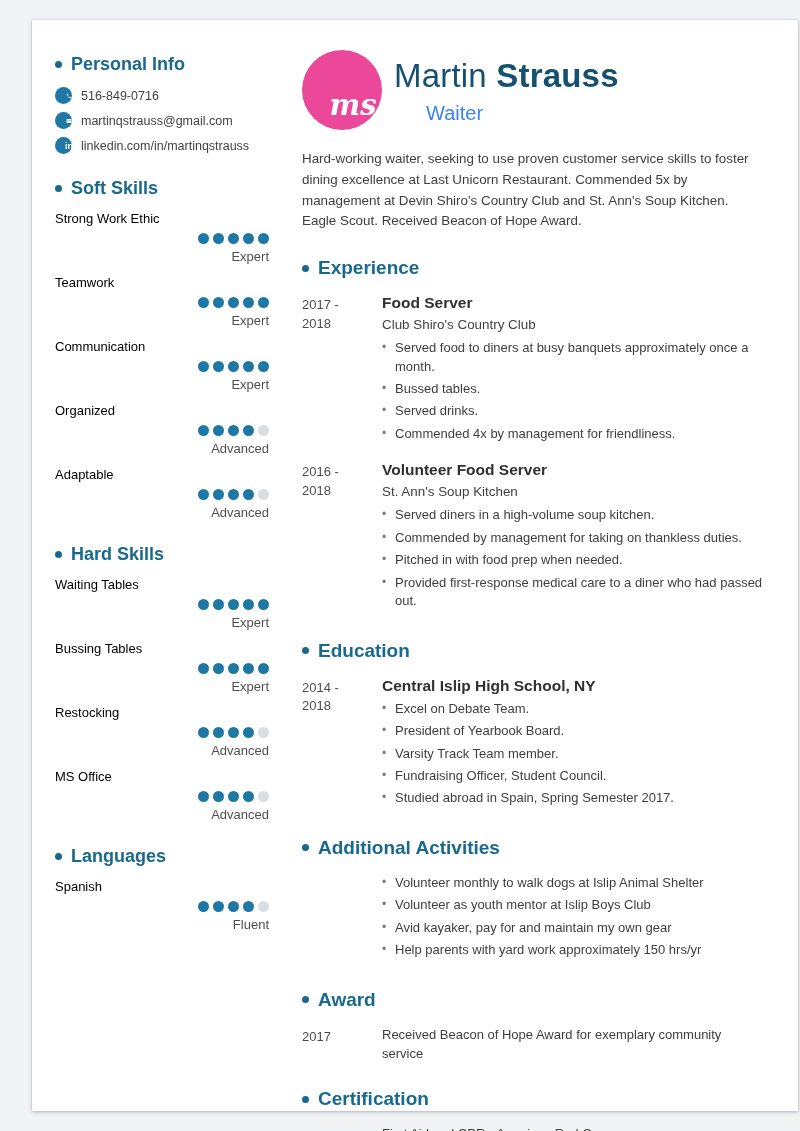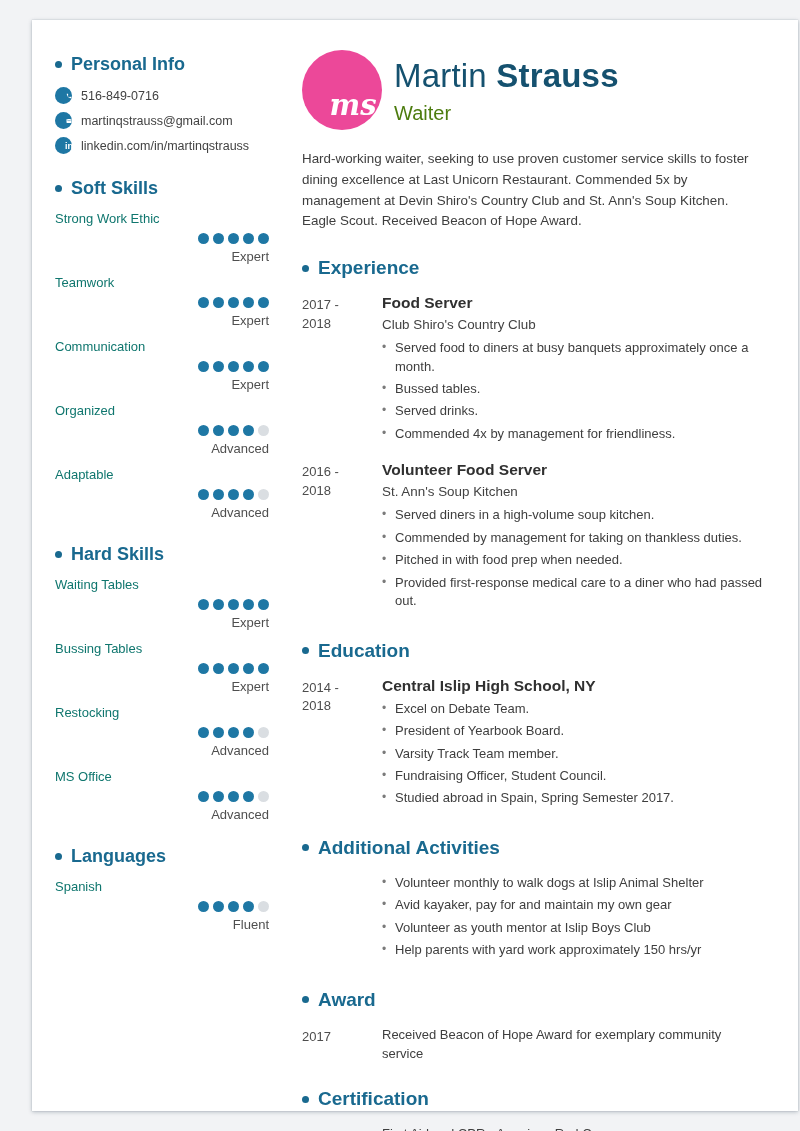--- a/index.html
+++ b/index.html
@@ -26,40 +26,40 @@
   .contact-item { display:flex; align-items:center; gap:9px; margin-bottom:8px; }
   .contact-icon {
     width:17px; height:17px; border-radius:50%; background:#1e77a4;
     display:flex; align-items:center; justify-content:center; flex-shrink:0;
     color:#fff; font-size:9px; font-weight:700;padding-left:11px;
   }
   .contact-icon svg { width:10px; height:10px; display:block; }
   .contact-text { font-size:12.5px; color:#424242; }
 
   .skill { margin-bottom:11px; }
-  .skill-name { font-size:13px; color:#0f766e; }
+  .skill-name { font-size:13px; color:#000000; }
   .skill-dots { text-align:right; margin-top:7px; padding-right:2px; line-height:0; }
   .skill-dots .dot { display:inline-block; width:11px; height:11px; border-radius:50%; margin-left:4px; background:#dadee2; }
   .skill-dots .dot.filled { background:#1e77a4; }
   .skill-level { text-align:right; font-size:13px; color:#4f4f4f; margin-top:5px; padding-right:2px; }
 
   
   .main { flex:1; padding-left:31px; }
 
   .id-header { display:flex; gap:12px; }
   .avatar {
     width:80px; height:80px; border-radius:50%; background:#ec4899; flex-shrink:0;
     display:flex; align-items:flex-end; justify-content:center;
     padding-bottom:10px; padding-left:22px;
   }
   .avatar-initials { font-family:"DejaVu Serif","Liberation Serif",serif; font-style:italic; font-weight:700; color:#fff; font-size:29px; line-height:1; }
   .name-block { padding-top:7px; }
   .full-name { font-size:33px; color:#15516f; font-weight:400; letter-spacing:.2px;text-align:right; }
   .full-name .last { font-weight:700; }
-  .job-title { font-size:20px; color:#4d7c0f; margin-top:7px; }
+  .job-title { font-size:20px; color:#3b82f6; margin-top:7px;margin-left:32px; }
 
   .summary { margin-top:19px; font-size:13.4px; line-height:1.55; color:#3e3e3e; max-width:470px; }
 
   .main-heading { font-size:19px; margin:25px 0 15px; }
 
   .entry { display:flex; margin-bottom:14px; }
   .date-col { width:80px; flex-shrink:0; font-size:13px; color:#4d4d4d; line-height:1.45; padding-top:2px; }
   .date-col span { display:block; }
   .entry-body { flex:1; }
   .entry-title { font-size:15.5px; font-weight:700; color:#303030; margin-bottom:5px; }
@@ -254,22 +254,22 @@
     <div class="main-heading">
       <span class="bullet-dot"></span>
       <span>Additional Activities</span>
     </div>
 
     <div class="entry">
       <div class="date-col"></div>
       <div class="entry-body">
         <ul class="bullets">
           <li>Volunteer monthly to walk dogs at Islip Animal Shelter</li>
+          <li>Volunteer as youth mentor at Islip Boys Club</li>
           <li>Avid kayaker, pay for and maintain my own gear</li>
-          <li>Volunteer as youth mentor at Islip Boys Club</li>
           <li>Help parents with yard work approximately 150 hrs/yr</li>
         </ul>
       </div>
     </div>
 
     <div class="main-heading">
       <span class="bullet-dot"></span>
       <span>Award</span>
     </div>
 

